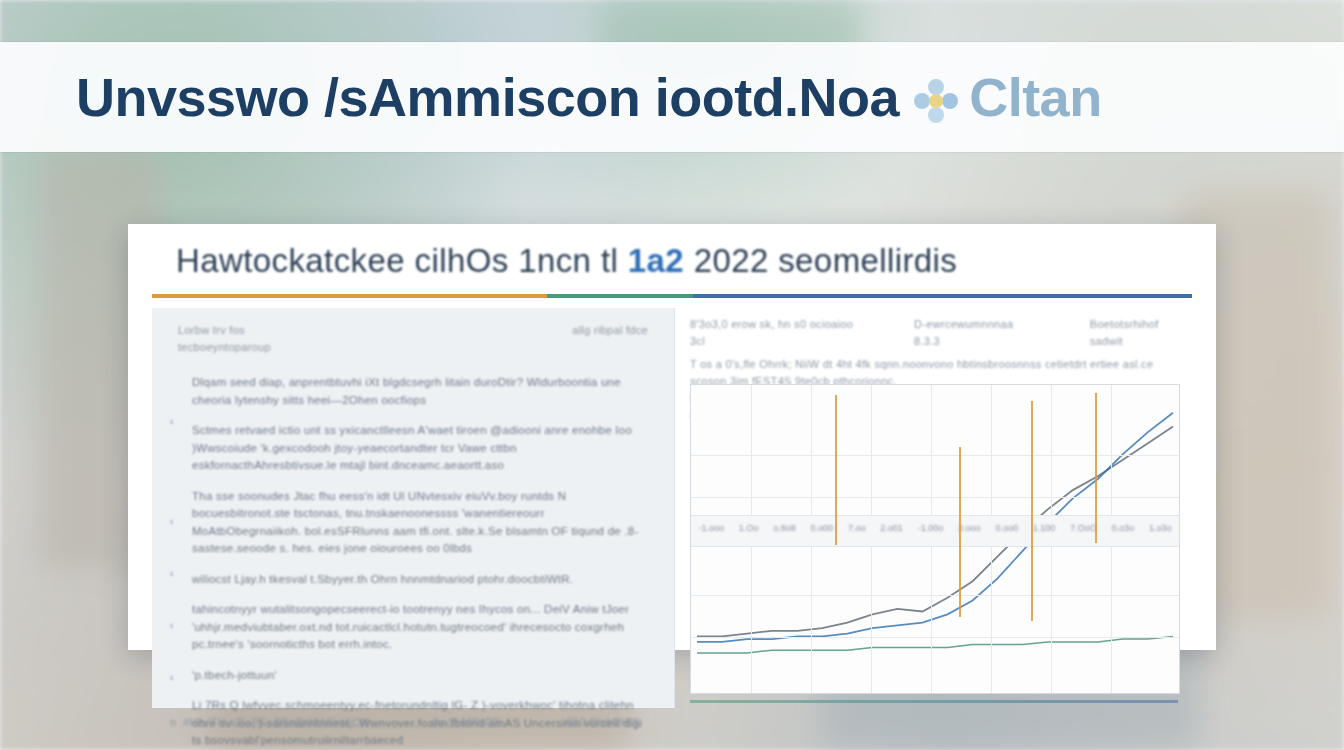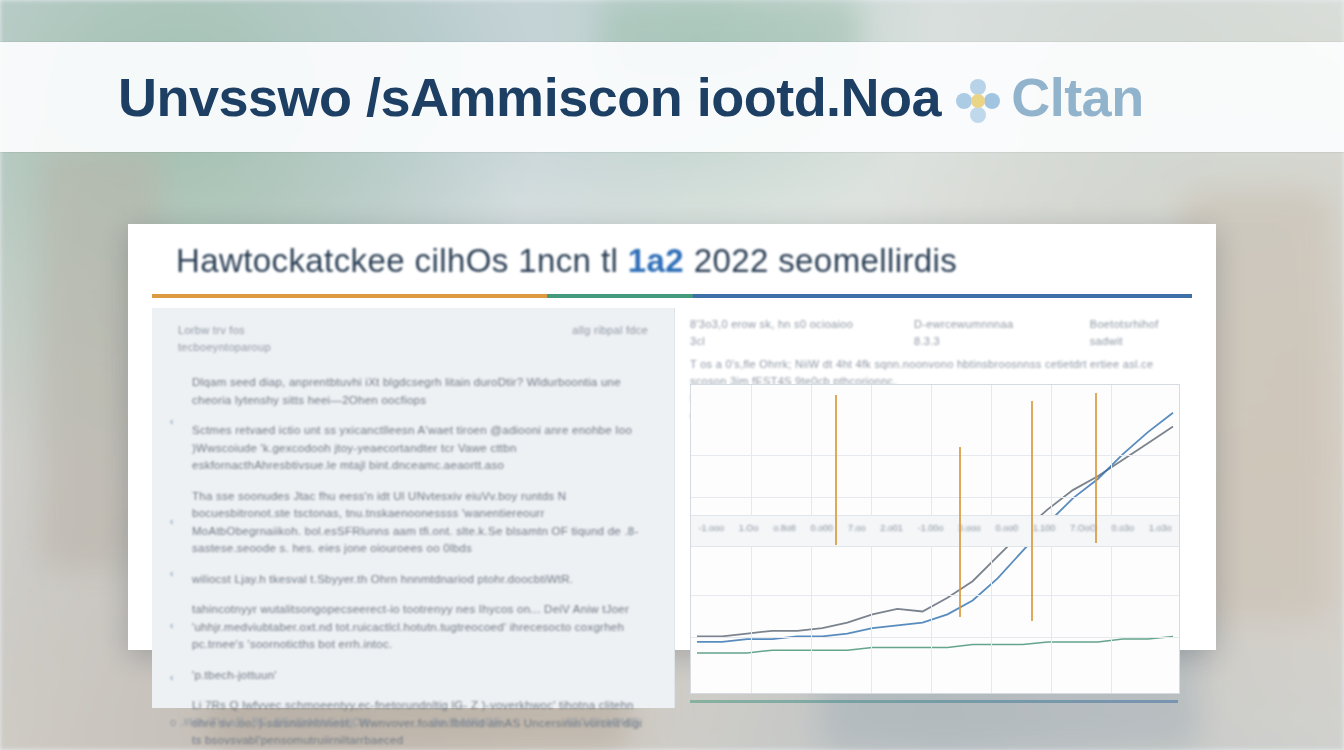--- a/index.html
+++ b/index.html
@@ -46,21 +46,21 @@
     position: absolute;
     left: 0; top: 42px;
     width: 1344px;
     height: 110px;
     background: rgba(252,253,254,0.93);
     box-shadow: 0 1px 0 rgba(0,0,0,0.05), 0 -1px 0 rgba(0,0,0,0.04);
     display: flex;
     align-items: center;
   }
   .banner-title {
-    margin-left: 118px;
+    margin-left: 76px;
     font-size: 54px;
     font-weight: bold;
     letter-spacing: -0.5px;
     color: #1d3f63;
     white-space: nowrap;
     filter: blur(0.6px);
     display: flex;
     align-items: center;
     gap: 0;
   }

